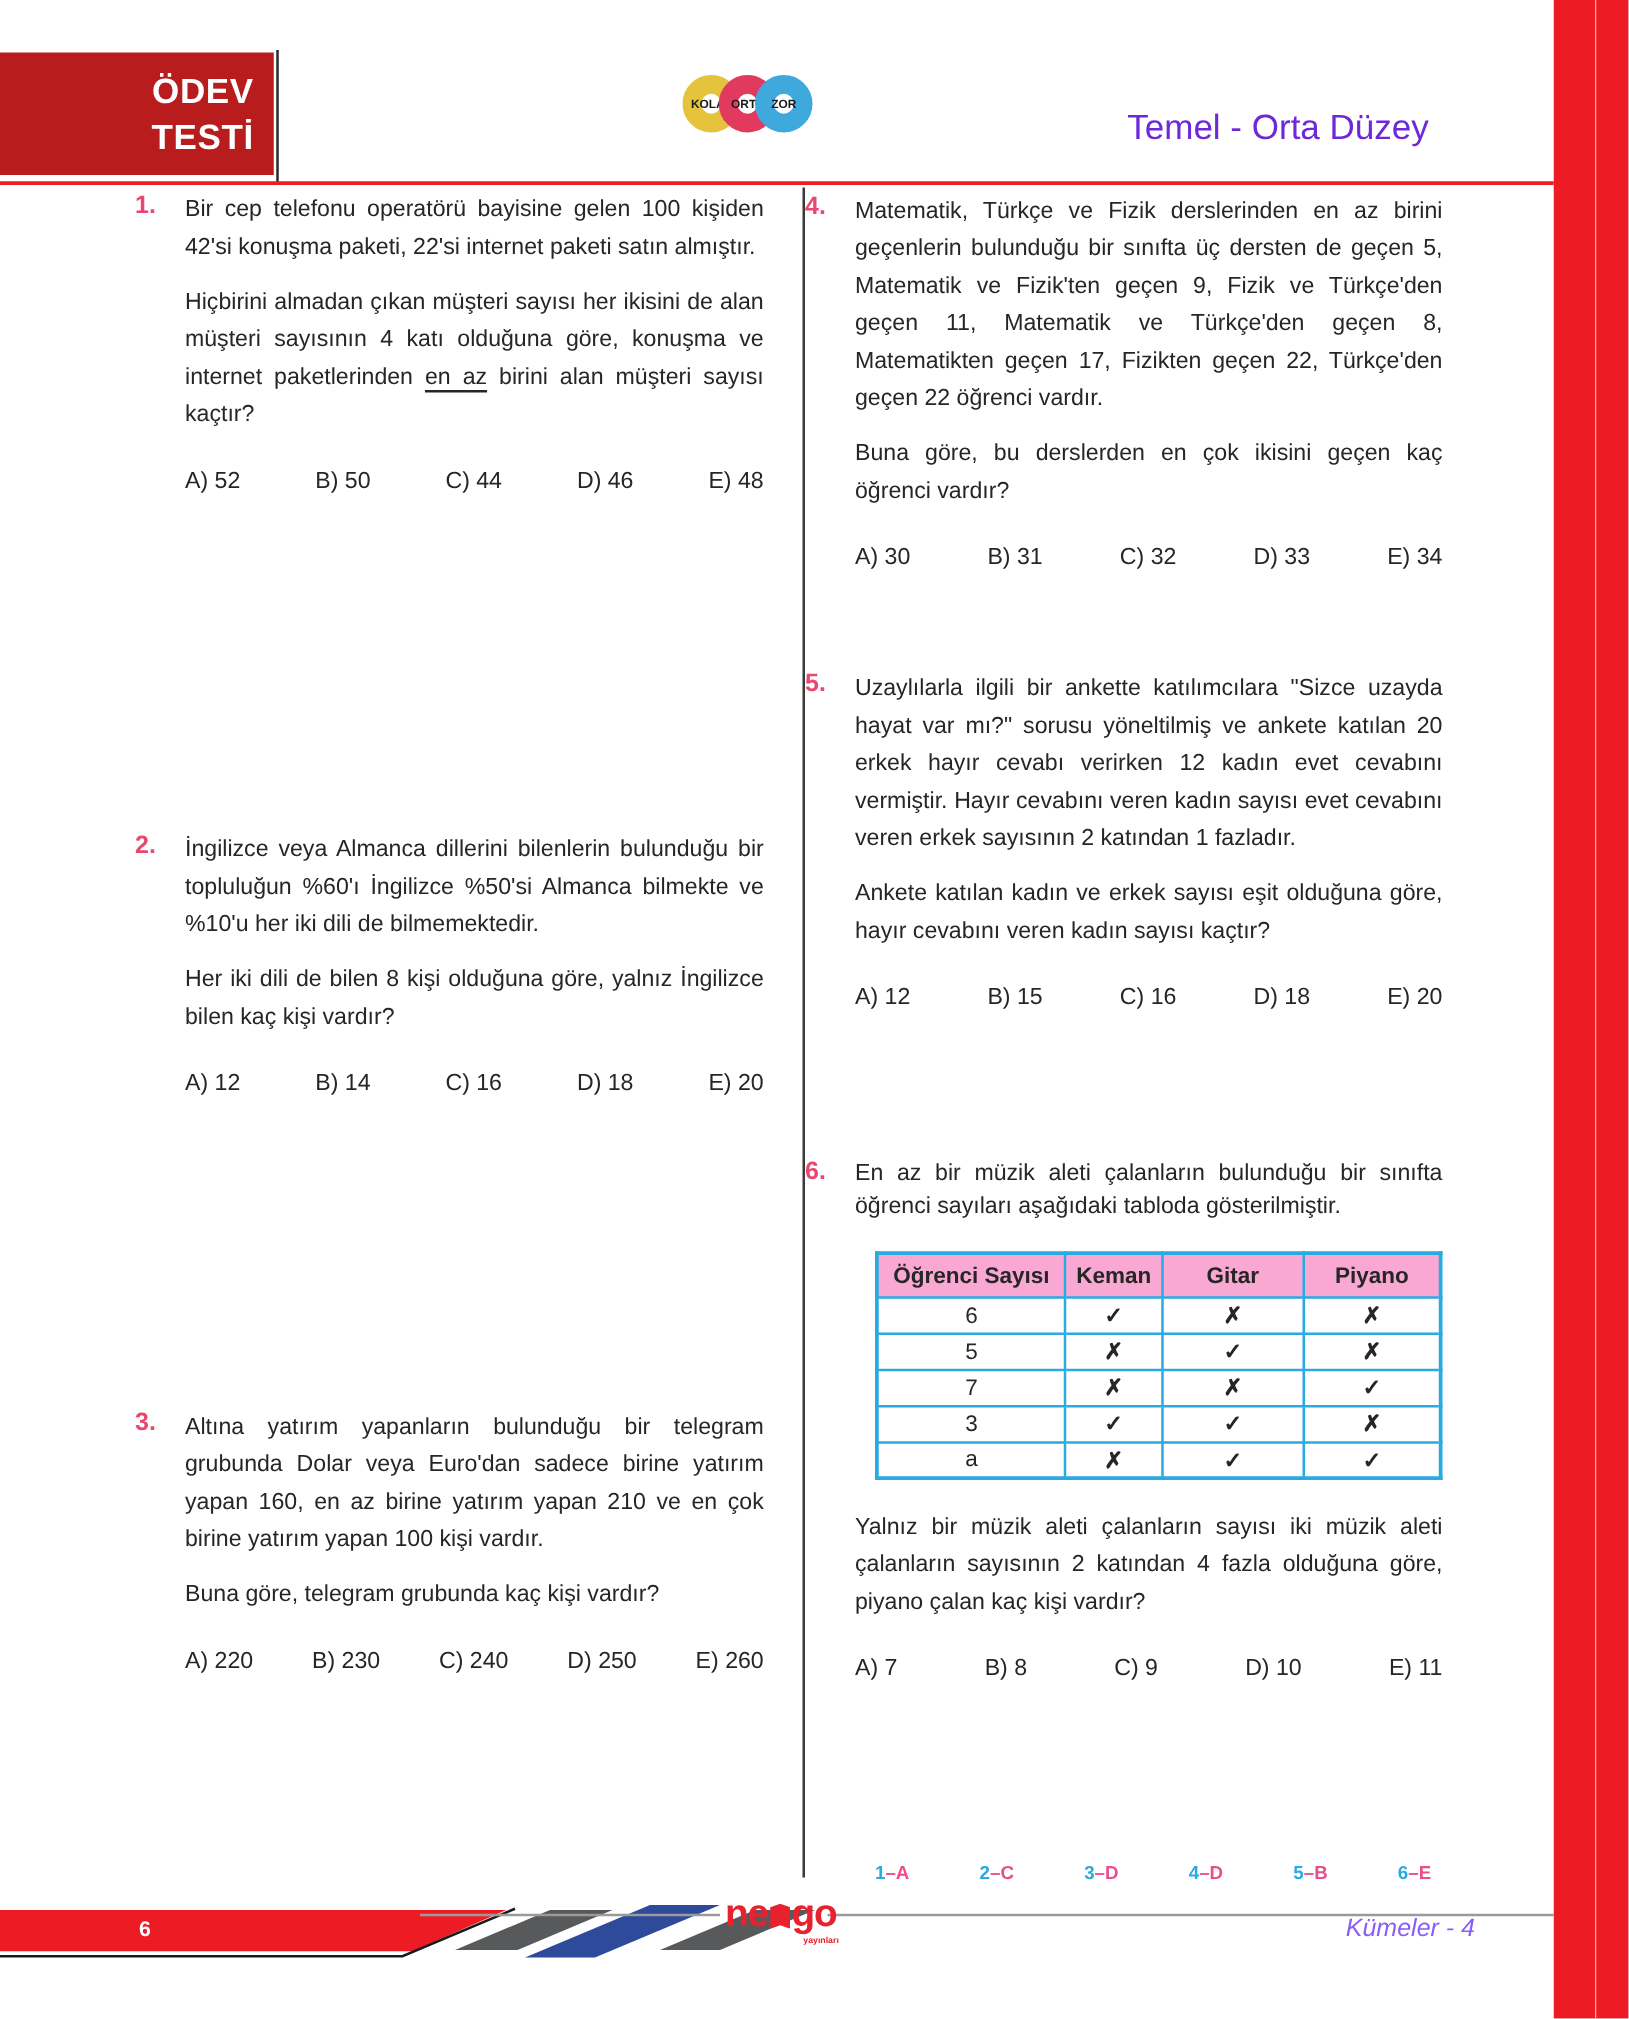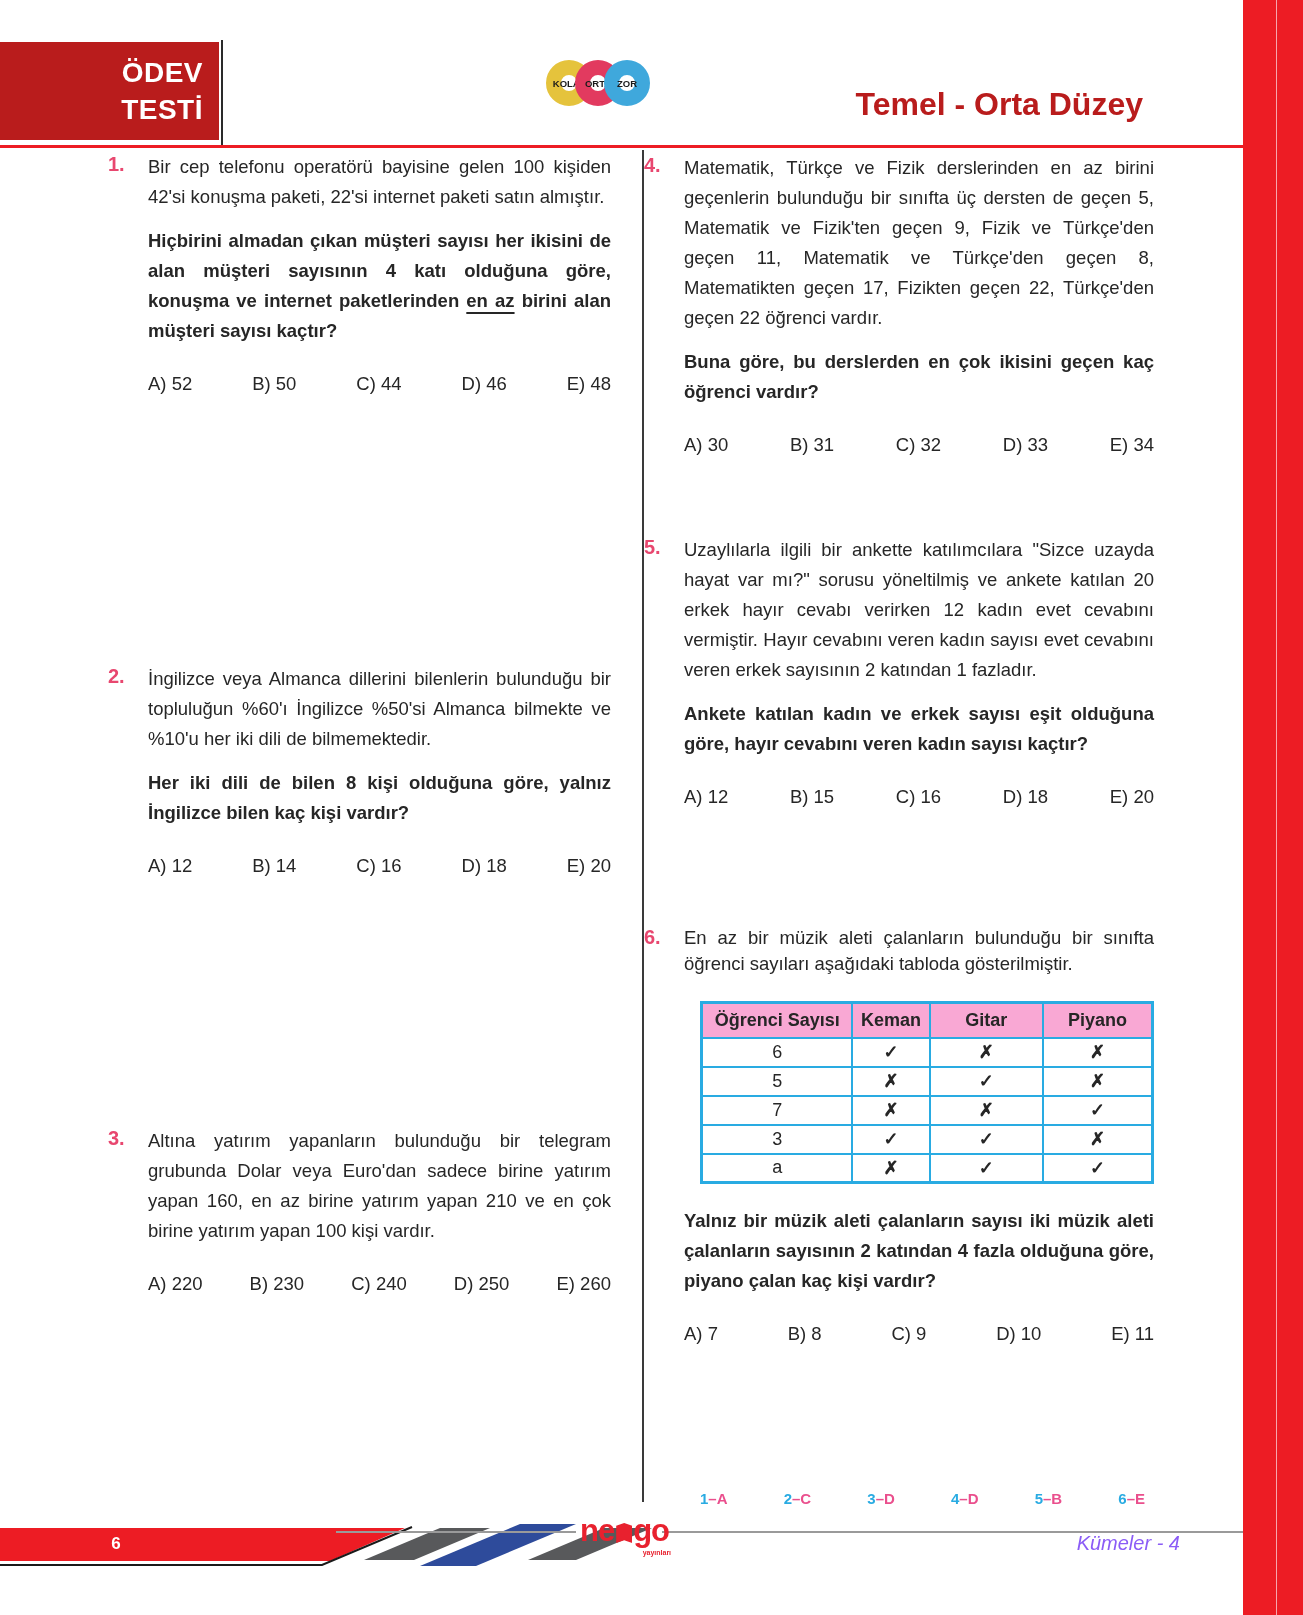--- a/index.html
+++ b/index.html
@@ -23,33 +23,33 @@
   .ring {
     width:46px; height:46px; border-radius:50%; background:#ffffff;
     display:flex; align-items:center; justify-content:center;
     font-weight:bold; font-size:9.5px; color:#1a1a1a; position:relative;
   }
   .ring + .ring { margin-left:-17px; }
   .ring-kolay { border:15px solid #E5C33C; z-index:1; }
   .ring-orta  { border:15px solid #E23A5F; z-index:2; }
   .ring-zor   { border:15px solid #3FA8DC; z-index:3; }
 
-  .level-title { position:absolute; right:160px; top:86px; font-size:32px; font-weight:bold; color:#b91c1c; }
+  .level-title { position:absolute; right:160px; top:86px; font-size:28px; font-weight:normal; color:#6d28d9; }
 
   .right-bar { position:absolute; left:1243px; top:0; width:60px; height:1615px; background:#ED1C24; }
   .right-bar-line { position:absolute; left:33px; top:0; width:1px; height:100%; background:#F6A6AE; }
 
   .col-divider { position:absolute; left:642px; top:150px; width:1.5px; height:1352px; background:#3a3a3a; }
 
   
   .q { position:absolute; display:grid; grid-template-columns:40px 1fr; }
   .q-num { font-weight:bold; font-size:20px; color:#E8476F; padding-top:1px; }
   .q-content p { margin:0; }
   .q-text { font-size:18.5px; line-height:30px; text-align:justify; }
-  .q-prompt { font-size:18.5px; line-height:30px; text-align:justify; font-weight:bold; margin-top:14px !important; }
+  .q-prompt { font-size:18.5px; line-height:30px; text-align:justify; font-weight:normal; margin-top:14px !important; }
   .u { text-decoration:underline; text-decoration-thickness:1.5px; text-underline-offset:5px; }
   .q-options { display:flex; justify-content:space-between; margin-top:27px; font-size:18.5px; }
 
   
   .q6-table { border-collapse:collapse; margin:24px 0 0 16px; border:3px solid #29ABE2; }
   .q6-table th, .q6-table td { border:2px solid #29ABE2; text-align:center; padding:0; }
   .q6-table th { background:#f9a8d4; font-weight:bold; font-size:18px; height:35px; }
   .q6-table td { font-size:18px; height:29px; }
   .col-count { width:155px; } .col-keman { width:78px; } .col-gitar { width:117px;margin-left:23px; } .col-piyano { width:112px; }
   .mark { font-size:17px; font-weight:bold; }
@@ -136,20 +136,21 @@
         <span>D) 18</span>
         <span>E) 20</span>
       </div>
     </div>
   </section>
 
   <section class="q" style="left:108px; top:1126px; width:503px;">
     <div class="q-num">3.</div>
     <div class="q-content">
       <p class="q-text">Altına yatırım yapanların bulunduğu bir telegram grubunda Dolar veya Euro'dan sadece birine yatırım yapan 160, en az birine yatırım yapan 210 ve en çok birine yatırım yapan 100 kişi vardır.</p>
+      <p class="q-prompt">Buna göre, telegram grubunda kaç kişi vardır?</p>
       <div class="q-options">
         <span>A) 220</span>
         <span>B) 230</span>
         <span>C) 240</span>
         <span>D) 250</span>
         <span>E) 260</span>
       </div>
     </div>
   </section>
 

